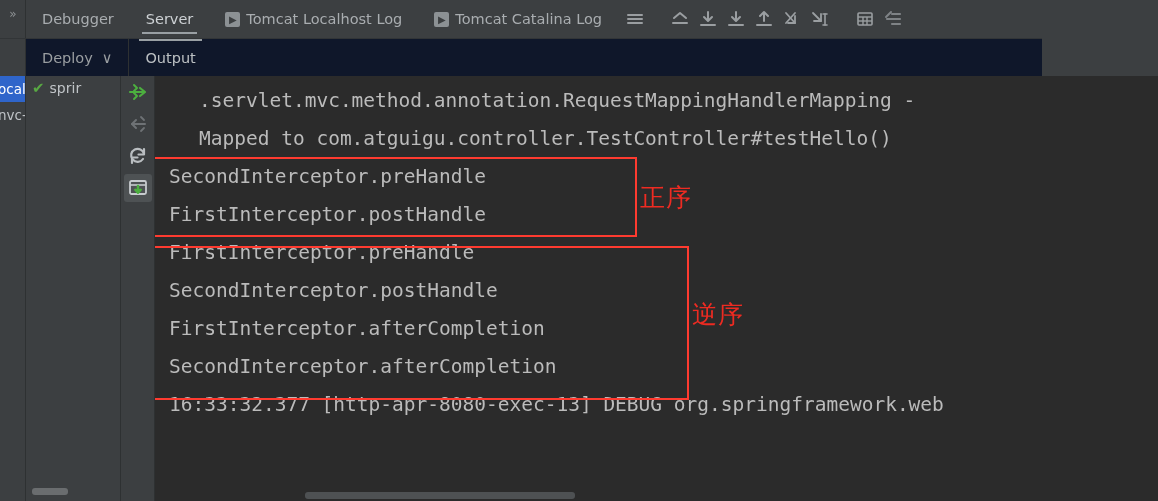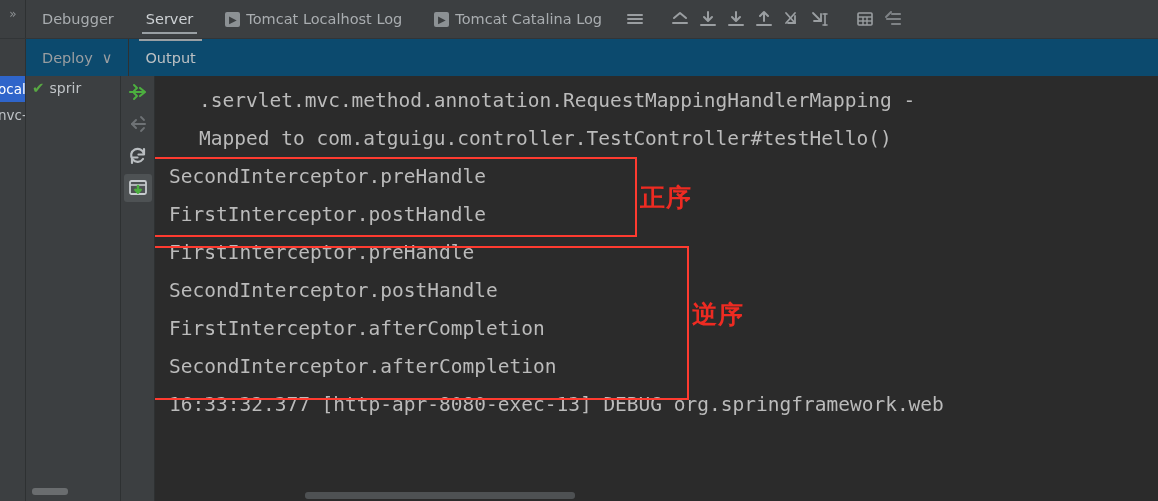--- a/index.html
+++ b/index.html
@@ -58,22 +58,22 @@
   .tb-icons { display: flex; align-items: center; gap: 2px; padding-left: 4px; }
   .tb-ico {
     width: 26px; height: 26px;
     display: flex; align-items: center; justify-content: center;
   }
   .tb-ico svg { display: block; }
 
   
   .sub-bar {
     position: absolute; left: 0; top: 38px;
-    width: 1158px; height: 38px;
-    background: #0c4a6e;
+    width: 1042px; height: 38px;
+    background: #0f172a;
     border-top: 1px solid #323537;
     display: flex; align-items: stretch;
   }
   .sub-gutter {
     width: 26px; min-width: 26px;
     border-right: 1px solid #2e3132;
     background: #3c3f41;
   }
   .sub-tab {
     position: relative;
@@ -178,21 +178,21 @@
   .redbox {
     position: absolute;
     border: 2px solid #ff3b30;
     pointer-events: none;
   }
   .redlabel {
     position: absolute;
     color: #ee2b22;
     font-family: "DejaVu Sans", sans-serif;
     font-size: 25px;
-    font-weight: 700;
+    font-weight: 400;
     letter-spacing: 1px;
   }
 
   
   .console-hscroll {
     position: absolute; left: 0; bottom: 0;
     width: 100%; height: 10px;
     background: #2b2b2b;
   }
   .console-hthumb {

